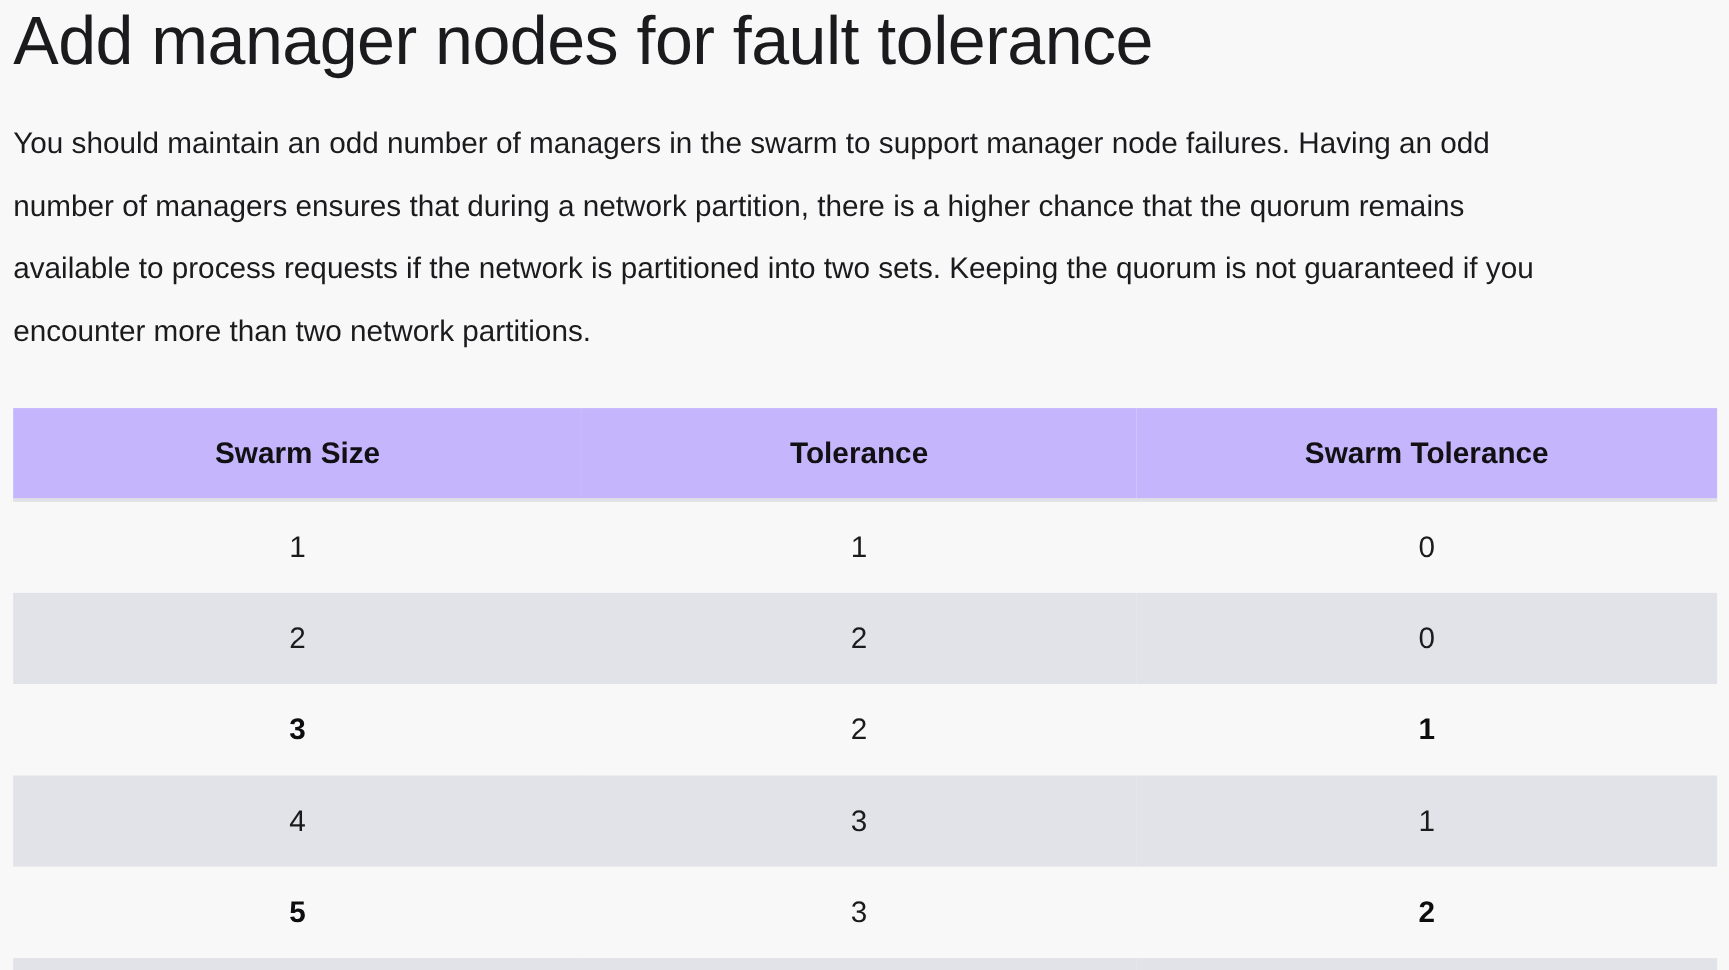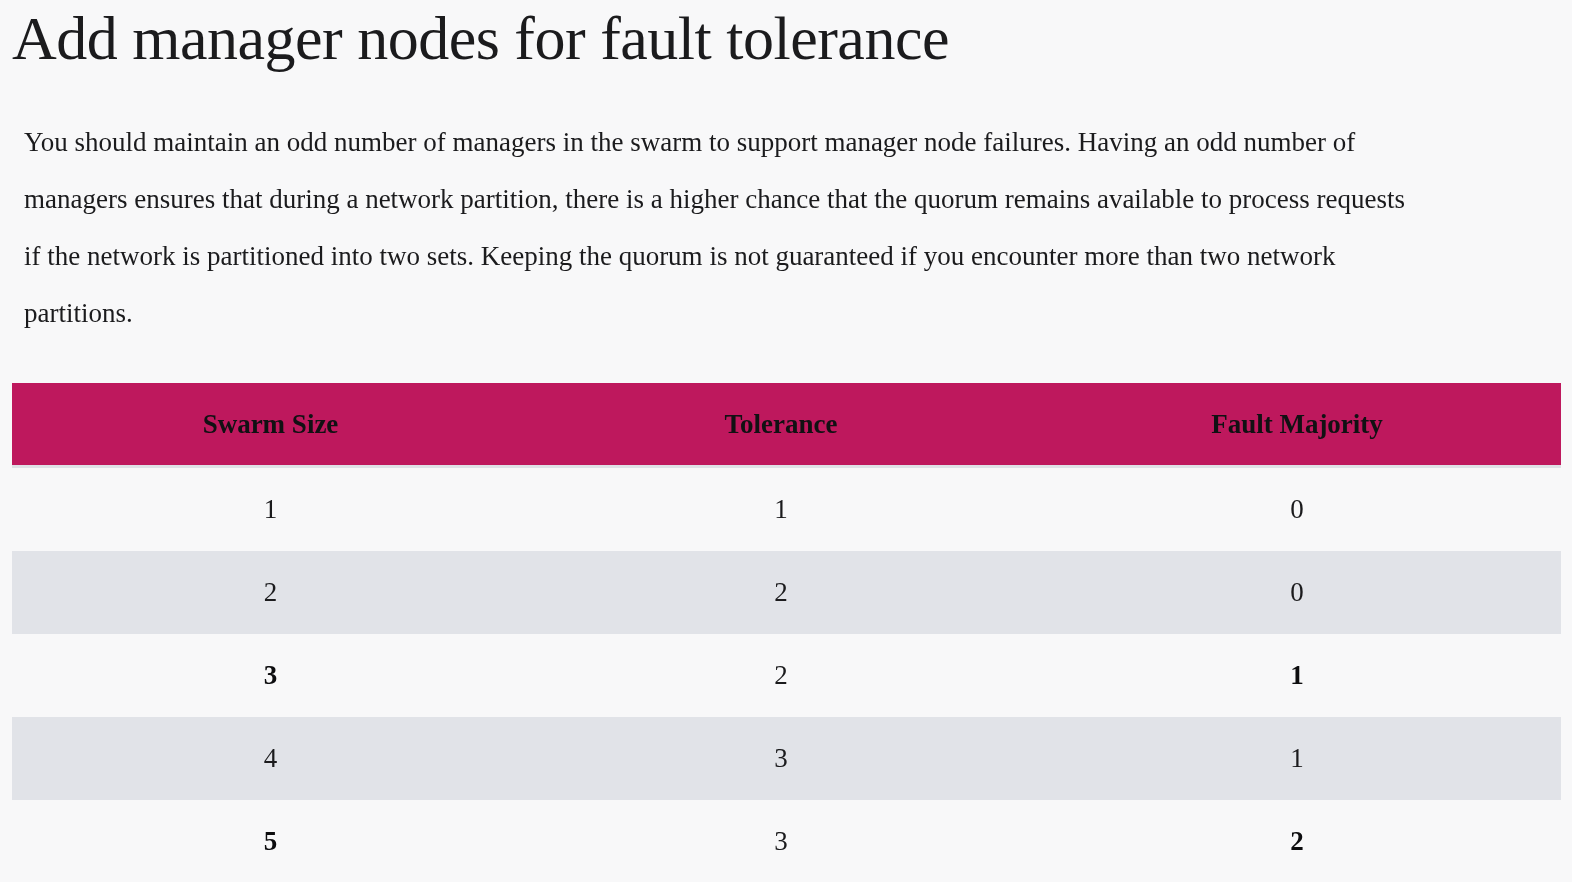--- a/index.html
+++ b/index.html
@@ -15,36 +15,35 @@
     color: #1b1b1d;
     -webkit-font-smoothing: antialiased;
   }
 
   .page {
     position: relative;
     width: 1450px;
     height: 882px;
     padding: 0;
     box-sizing: border-box;
-    font-family: Liberation Serif, serif;
   }
 
   .page-title {
     margin: 0;
     padding: 0 0 0 12px;
     font-size: 62px;
     font-weight: 400;
     line-height: 76px;
     letter-spacing: -0.5px;
     color: #1b1b1d;
     white-space: nowrap;
   }
 
   .intro-paragraph {
-    margin: 12px;
+    margin: 0;
     padding: 26px 12px 0 12px;
     font-size: 27px;
     line-height: 57px;
     font-weight: 400;
     color: #1b1b1d;
     max-width: 1560px;
   }
 
   .swarm-table-wrap {
     margin-top: 41px;
@@ -56,21 +55,21 @@
     border-collapse: collapse;
     table-layout: fixed;
     font-size: 27px;
   }
 
   table.swarm-table col.col-swarm   { width: 517px; }
   table.swarm-table col.col-major   { width: 504px; }
   table.swarm-table col.col-fault   { width: 528px; }
 
   table.swarm-table thead tr {
-    background: #be185d;
+    background: #c4b5fd;
   }
 
   table.swarm-table thead th {
     height: 82px;
     padding: 0;
     font-size: 27px;
     font-weight: 700;
     color: #111113;
     text-align: center;
     vertical-align: middle;
@@ -112,21 +111,21 @@
     <table class="swarm-table">
       <colgroup>
         <col class="col-swarm">
         <col class="col-major">
         <col class="col-fault">
       </colgroup>
       <thead>
         <tr>
           <th class="th-swarm">Swarm Size</th>
           <th class="th-major">Tolerance</th>
-          <th class="th-fault">Fault Majority</th>
+          <th class="th-fault">Swarm Tolerance</th>
         </tr>
       </thead>
       <tbody>
         <tr class="row-odd">
           <td>1</td>
           <td>1</td>
           <td>0</td>
         </tr>
         <tr class="row-even">
           <td>2</td>

